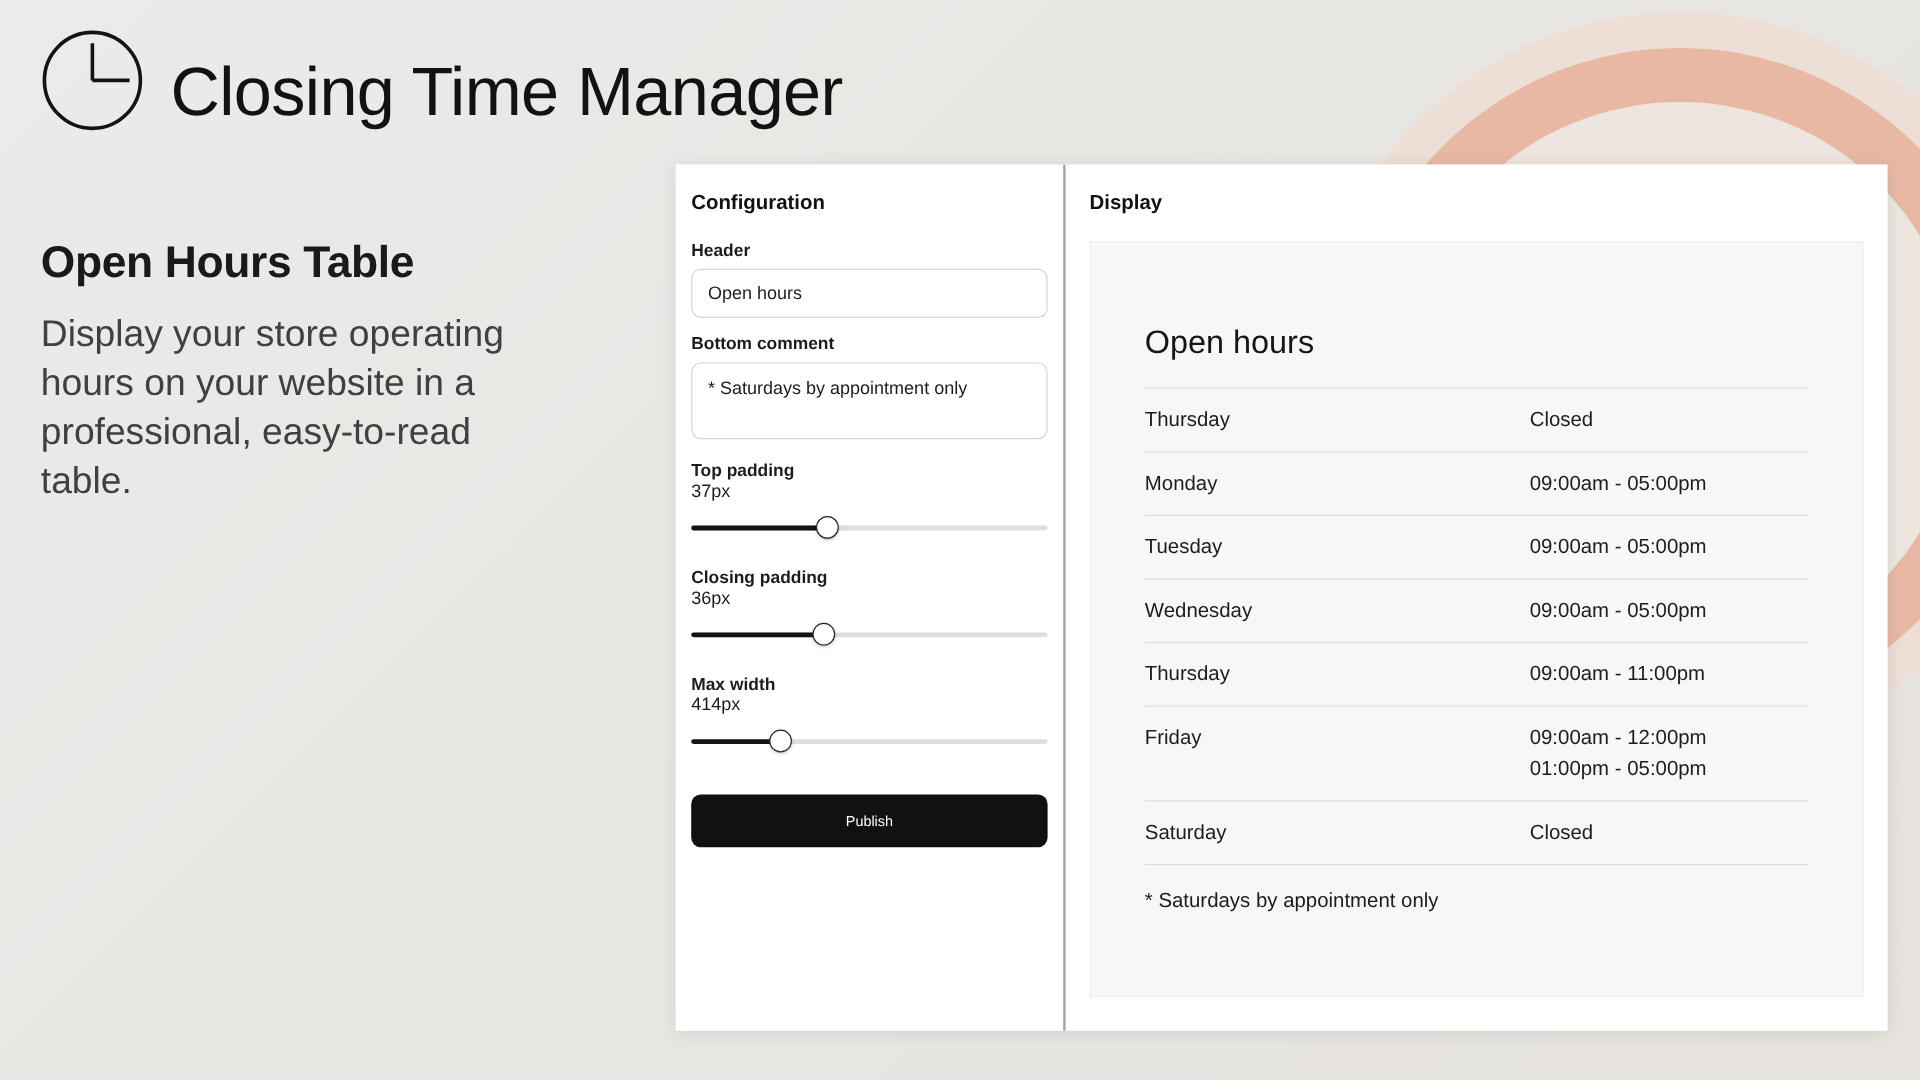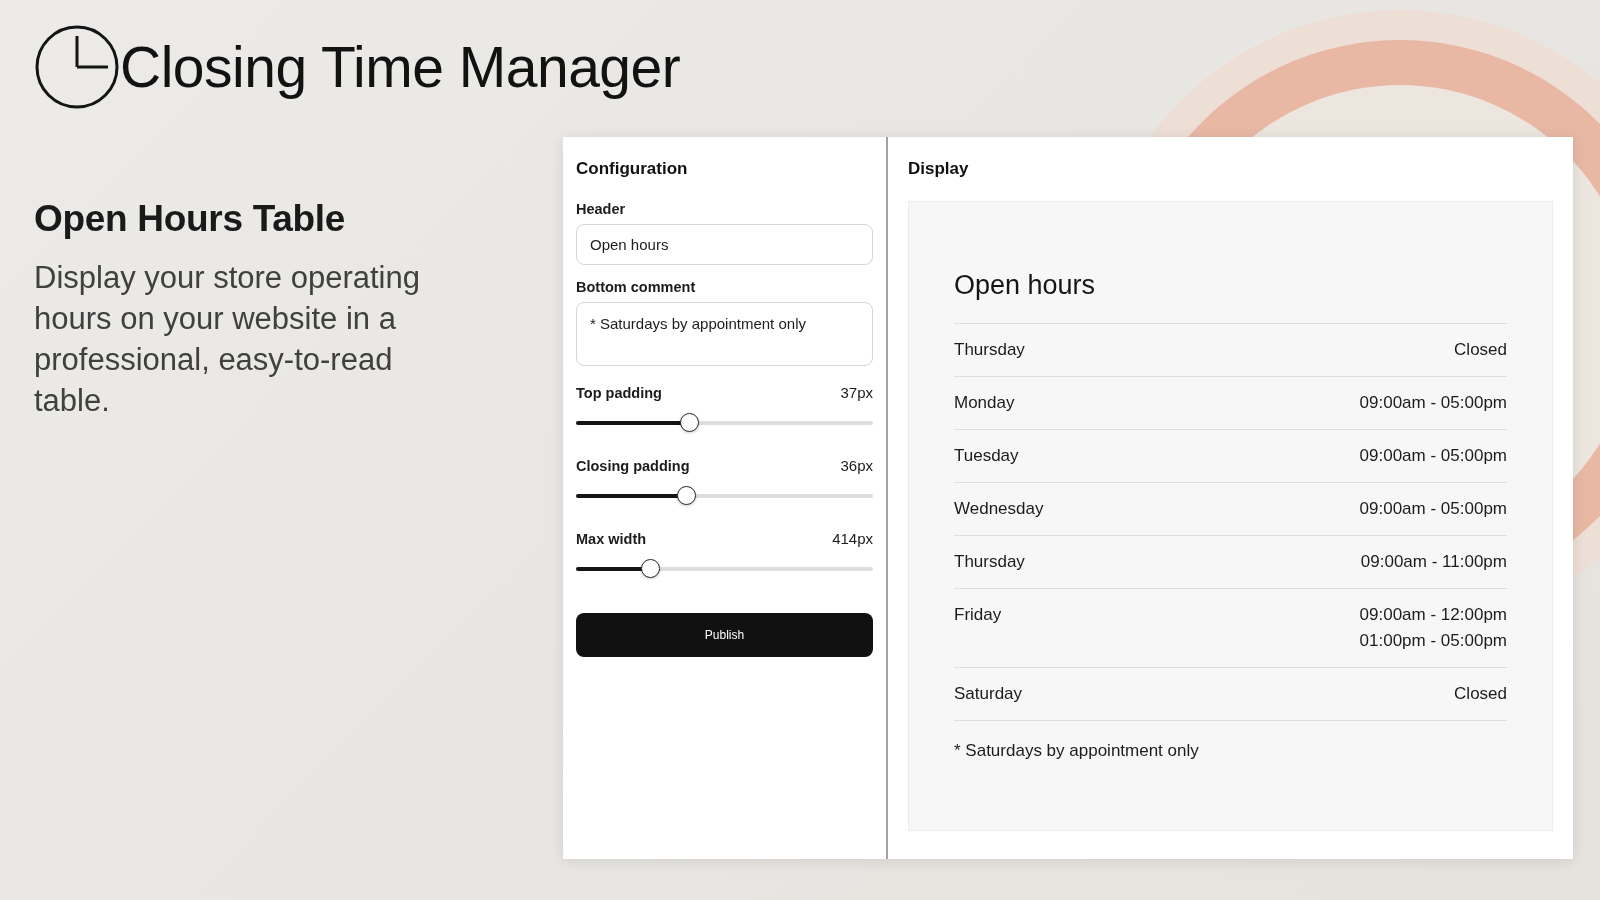--- a/index.html
+++ b/index.html
@@ -37,21 +37,22 @@
 
   
   .left {
     position: absolute;
     left: 34px; top: 24px;
     width: 500px;
     z-index: 4;
   }
   .brand {
     display: flex;
-    align-items: center;
+    align-items: flex-end;
+    gap: 22px;
   }
   .brand-logo { width: 86px; height: 86px; flex: 0 0 auto; }
   .brand-title {
     font-size: 57px;
     font-weight: 400;
     color: #121212;
     letter-spacing: -0.5px;
     white-space: nowrap;
   }
   .headline {
@@ -120,20 +121,21 @@
     resize: none;
     line-height: 1.3;
   }
   .field { margin-bottom: 14px; }
 
   .slider-row {
     display: flex;
     justify-content: space-between;
     align-items: baseline;
     margin-bottom: 12px;
+    flex-direction: column;
   }
   .slider-row .field-label { margin-bottom: 0; }
   .slider-val {
     font-size: 15px;
     color: #1c1c1c;
     font-weight: 400;
   }
   .slider {
     position: relative;
     height: 20px;
@@ -194,21 +196,21 @@
   .hours-table { width: 100%; border-collapse: collapse; }
   .hours-table tr { border-top: 1px solid #dedede; }
   .hours-table tr:last-child { border-bottom: 1px solid #dedede; }
   .hours-table td {
     font-size: 17px;
     color: #1c1c1c;
     padding: 16px 0;
     vertical-align: top;
   }
   .hours-table td.day { width: 58%; }
-  .hours-table td.val { text-align: right; }
+  .hours-table td.val { text-align: left; }
   .hours-table td.val div + div { margin-top: 6px; }
   .footnote {
     font-size: 17px;
     color: #1c1c1c;
     padding-top: 20px;
   }
 </style>
 </head>
 <body>
 

